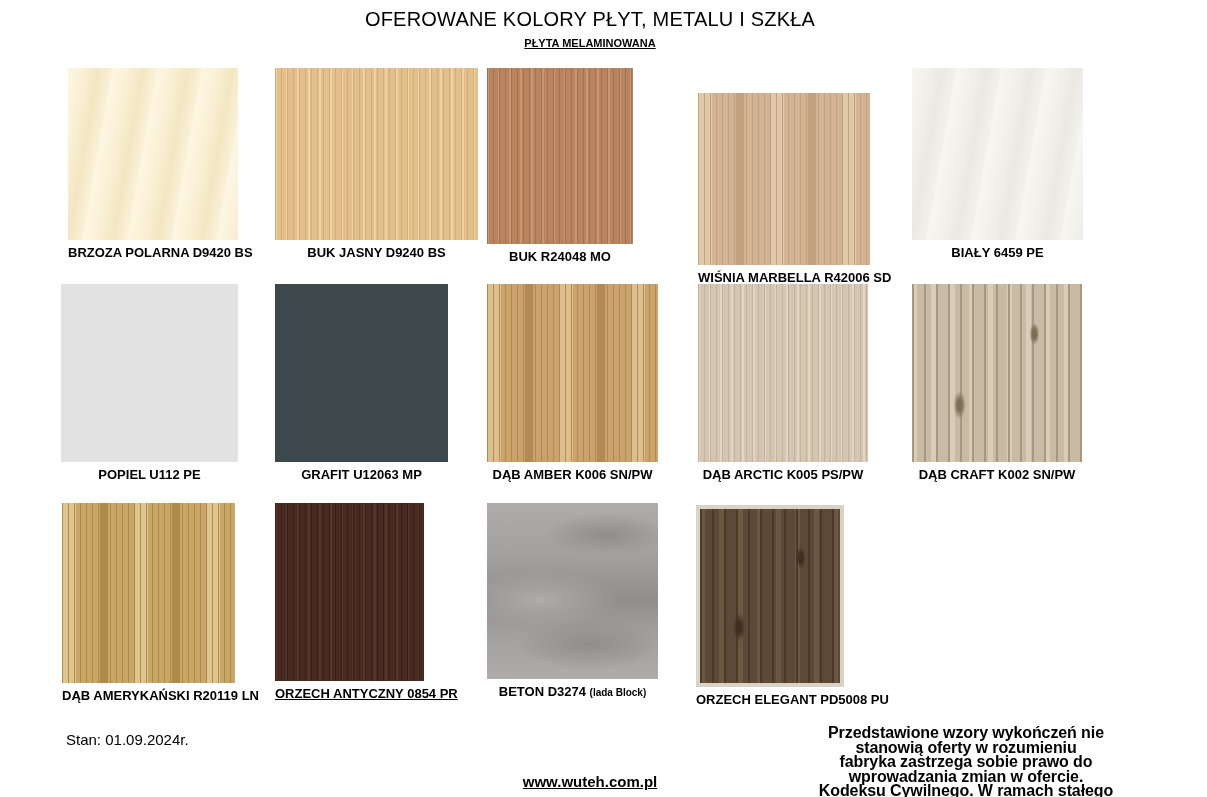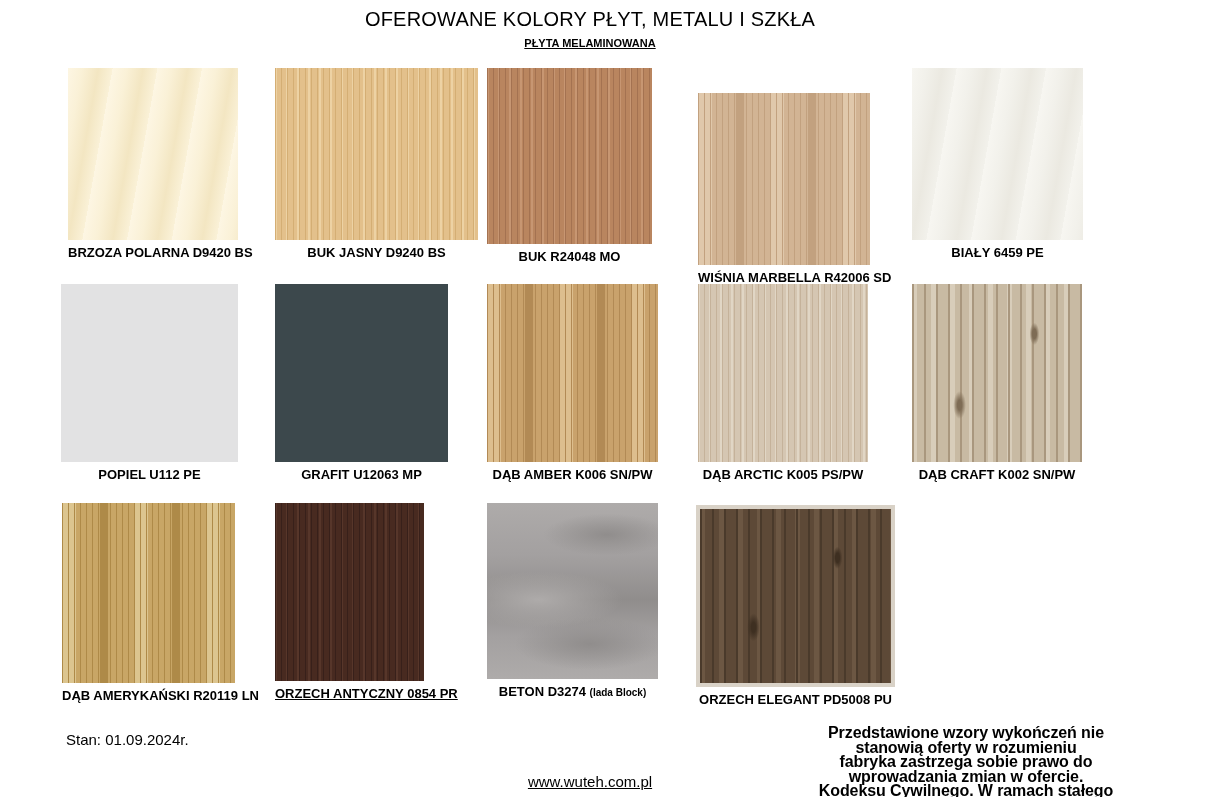--- a/index.html
+++ b/index.html
@@ -54,38 +54,38 @@
       radial-gradient(ellipse 100px 35px at 60% 80%, var(--dark) 0%, transparent 75%),
       linear-gradient(180deg, var(--light) 0%, var(--base) 30%, var(--dark) 55%, var(--base) 75%, var(--light) 100%);
   }
   .status-date { position:absolute; left:66px; top:731px; font-size:15px; }
   .disclaimer {
     position:absolute; left:812px; top:726px; width:308px; text-align:center;
     font-size:16px; font-weight:bold; line-height:14.5px; letter-spacing:-0.1px;
   }
   .website {
     position:absolute; left:455px; top:773px; width:270px; text-align:center;
-    font-size:15px; font-weight:normal; text-decoration:underline; color:#000;
+    font-size:15px; font-weight:bold; text-decoration:underline; color:#000;
   }
 </style>
 </head>
 <body>
 
 <div class="page-title">OFEROWANE KOLORY PŁYT, METALU I SZKŁA</div>
 <div class="page-subtitle">PŁYTA MELAMINOWANA</div>
 
 <figure class="cell" style="left:68px; top:68px; width:170px;">
   <div class="tile tex-soft" style="height: 172px; --base: #FAF1D7; --light: #FDF6E3; --dark: #F3E6C2;"></div>
   <figcaption>BRZOZA POLARNA D9420 BS</figcaption>
 </figure>
 <figure class="cell" style="left:275px; top:68px; width:203px;">
   <div class="tile tex-grain" style="height: 172px; --base: #E3C08B; --light: #EDD2A4; --dark: #D4AE74;"></div>
   <figcaption>BUK JASNY D9240 BS</figcaption>
 </figure>
-<figure class="cell" style="left:487px; top:68px; width:165px;">
+<figure class="cell" style="left:487px; top:68px; width:146px;">
   <div class="tile tex-grain" style="height: 176px; --base: #B9855F; --light: #C79672; --dark: #A47251;"></div>
   <figcaption>BUK R24048 MO</figcaption>
 </figure>
 <figure class="cell" style="left:698px; top:68px; width:172px;margin-top:25px;">
   <div class="tile tex-bands" style="height: 172px; --base: #D2B494; --light: #E0C8AB; --dark: #C2A17F;"></div>
   <figcaption>WIŚNIA MARBELLA R42006 SD</figcaption>
 </figure>
 <figure class="cell" style="left:912px; top:68px; width:171px;">
   <div class="tile tex-soft" style="height: 172px; --base: #F2F1EB; --light: #F7F6F1; --dark: #EBE9E1;"></div>
   <figcaption>BIAŁY 6459 PE</figcaption>
@@ -117,21 +117,21 @@
   <figcaption>DĄB AMERYKAŃSKI R20119 LN</figcaption>
 </figure>
 <figure class="cell" style="left:275px; top:503px; width:149px;text-decoration:underline;">
   <div class="tile tex-grain" style="height: 178px; --base: #482A20; --light: #57362A; --dark: #38201A;"></div>
   <figcaption>ORZECH ANTYCZNY 0854 PR</figcaption>
 </figure>
 <figure class="cell" style="left:487px; top:503px; width:171px;">
   <div class="tile tex-concrete" style="height: 176px; --base: #A3A0A0; --light: #AEABAA; --dark: #908D8C;"></div>
   <figcaption><span>BETON D3274</span> <span class="small">(lada Block)</span></figcaption>
 </figure>
-<figure class="cell" style="left:696px; top:505px; width:199px;">
+<figure class="cell" style="left:696px; top:505px; width:148px;">
   <div class="tile tex-knots framed" style="height: 182px; --base: #5D4937; --light: #6C5743; --dark: #4A3A2B; --knot: #3E2F21; --frame: #D9D2C7;"></div>
   <figcaption>ORZECH ELEGANT PD5008 PU</figcaption>
 </figure>
 
 <div class="status-date">Stan: 01.09.2024r.</div>
 
 <div class="disclaimer">
   <div>Przedstawione wzory wykończeń nie stanowią oferty w rozumieniu</div>
   <div>fabryka zastrzega sobie prawo do wprowadzania zmian w ofercie.</div>
   <div>Kodeksu Cywilnego. W ramach stałego doskonalenia produktów</div>

